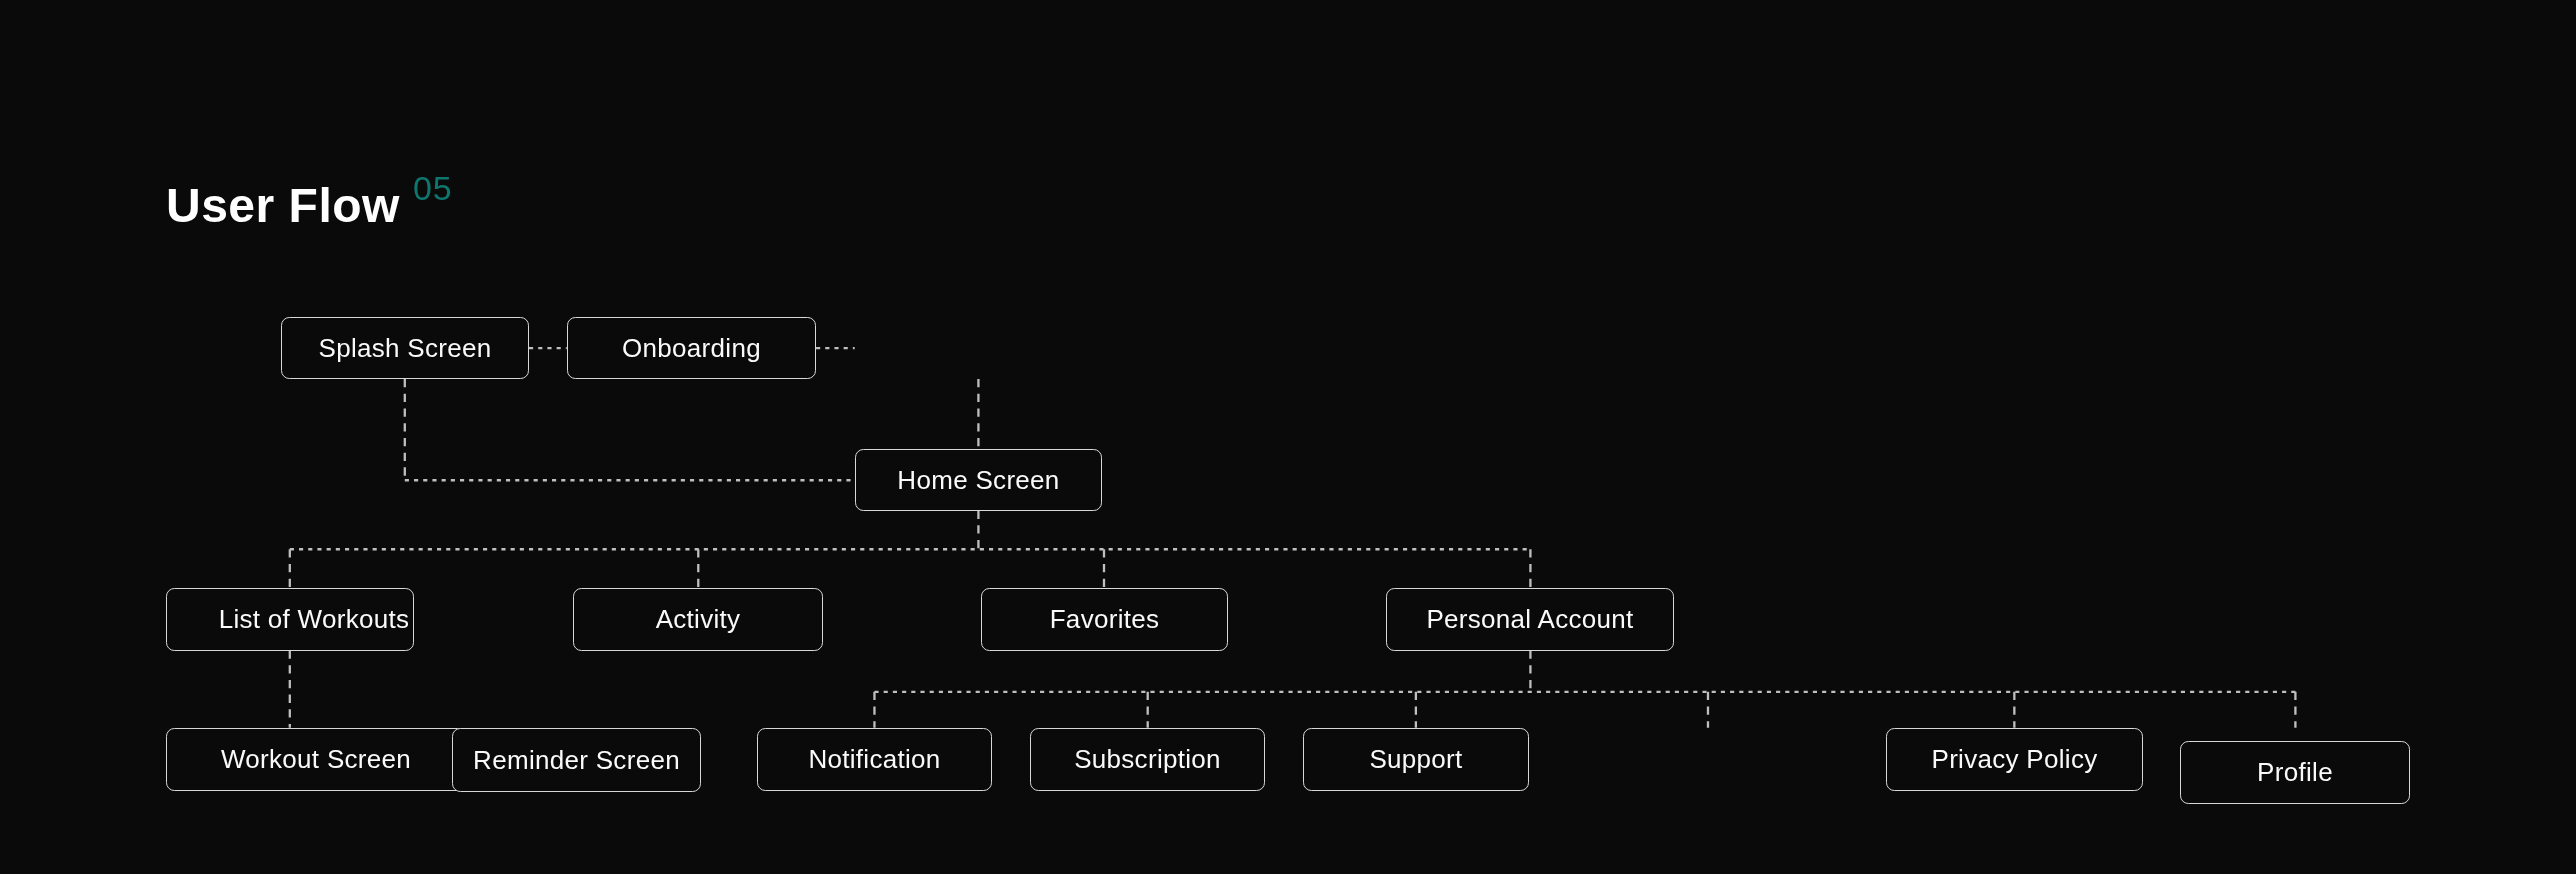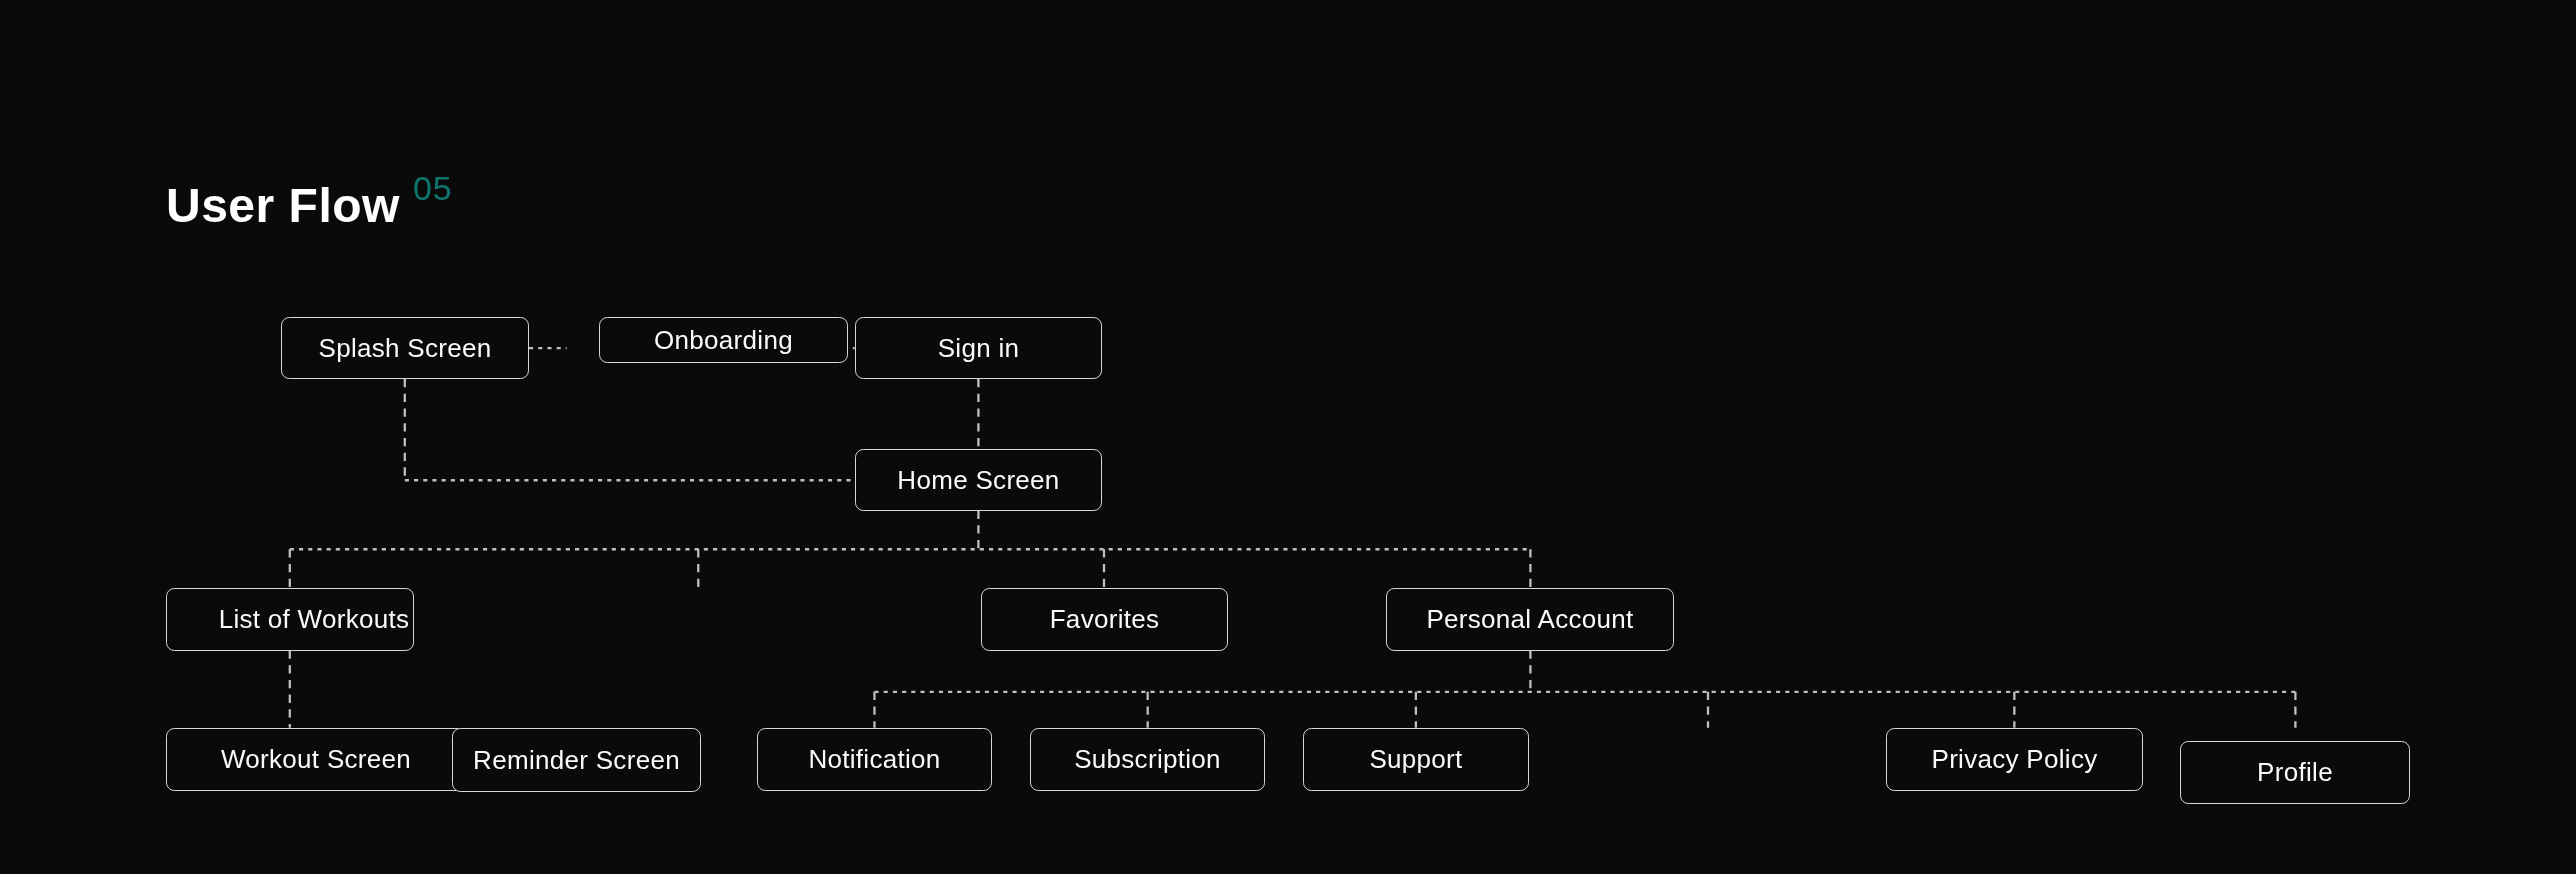--- a/index.html
+++ b/index.html
@@ -97,26 +97,26 @@
     <path class="dot" d="M950.5 752 H2495"></path>
     <path class="dash" d="M950.5 752 V791"></path>
     <path class="dash" d="M1247.5 752 V791"></path>
     <path class="dash" d="M1539 752 V791"></path>
     <path class="dash" d="M1856.5 752 V791"></path>
     <path class="dash" d="M2189.5 752 V791"></path>
     <path class="dash" d="M2495 752 V791"></path>
   </svg>
 
   <div class="node" style="left:281px;  top:317px; width:248px; height:62px;">Splash Screen</div>
-  <div class="node" style="left:599px;  top:317px; width:249px; height:46px;">Onboarding</div>
-  <div class="node" style="left:855px;  top:317px; width:247px; height:62px;">Sign in</div>
+  <div class="node" style="left:567px;  top:317px; width:249px; height:62px;">Onboarding</div>
 
   <div class="node" style="left:855px;  top:449px; width:247px; height:62px;">Home Screen</div>
 
   <div class="node" style="left:166px;  top:588px; width:248px; height:63px;padding-left:48px;">List of Workouts</div>
+  <div class="node" style="left:573px;  top:588px; width:250px; height:63px;">Activity</div>
   <div class="node" style="left:981px; top:588px; width:247px; height:63px;">Favorites</div>
   <div class="node" style="left:1386px; top:588px; width:288px; height:63px;">Personal Account</div>
 
   <div class="node" style="left:166px;  top:728px; width:300px; height:63px;">Workout Screen</div>
   <div class="node" style="left:452px;  top:728px; width:249px; height:64px;">Reminder Screen</div>
   <div class="node" style="left:757px;  top:728px; width:235px; height:63px;">Notification</div>
   <div class="node" style="left:1030px; top:728px; width:235px; height:63px;">Subscription</div>
   <div class="node" style="left:1303px; top:728px; width:226px; height:63px;">Support</div>
   <div class="node" style="left:1886px; top:728px; width:257px; height:63px;">Privacy Policy</div>
   <div class="node" style="left:2180px; top:741px; width:230px; height:63px;">Profile</div>

